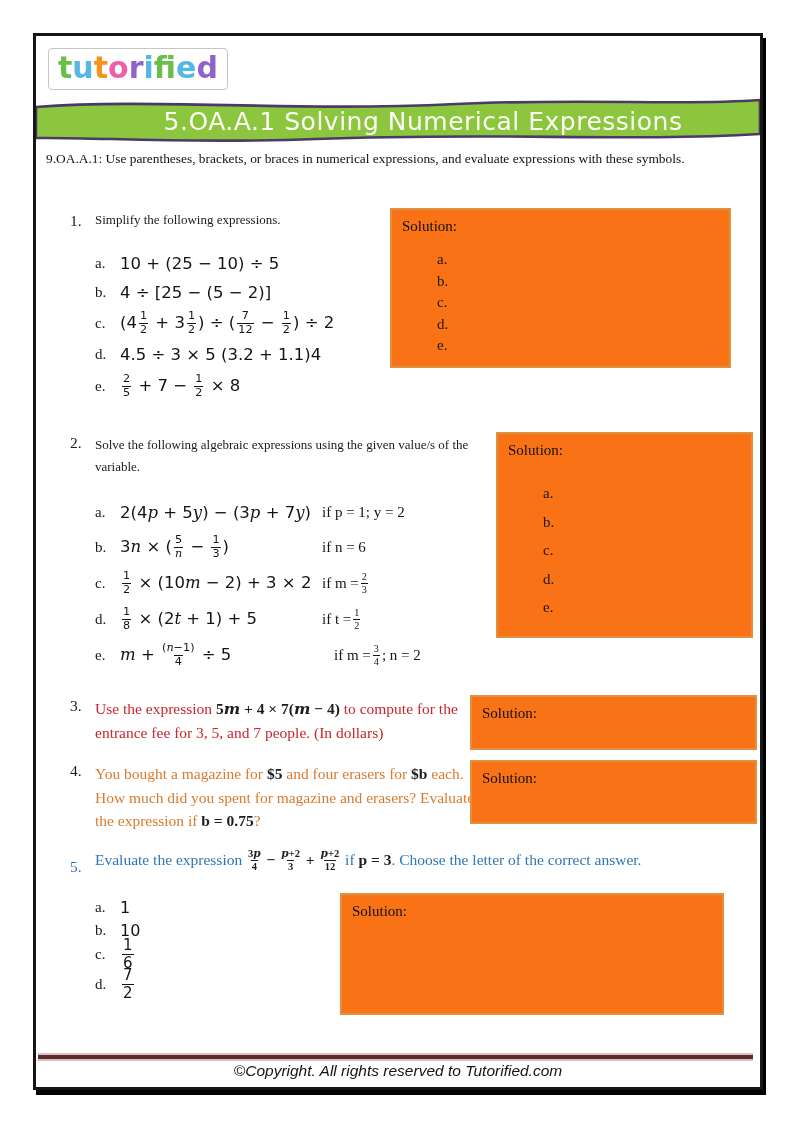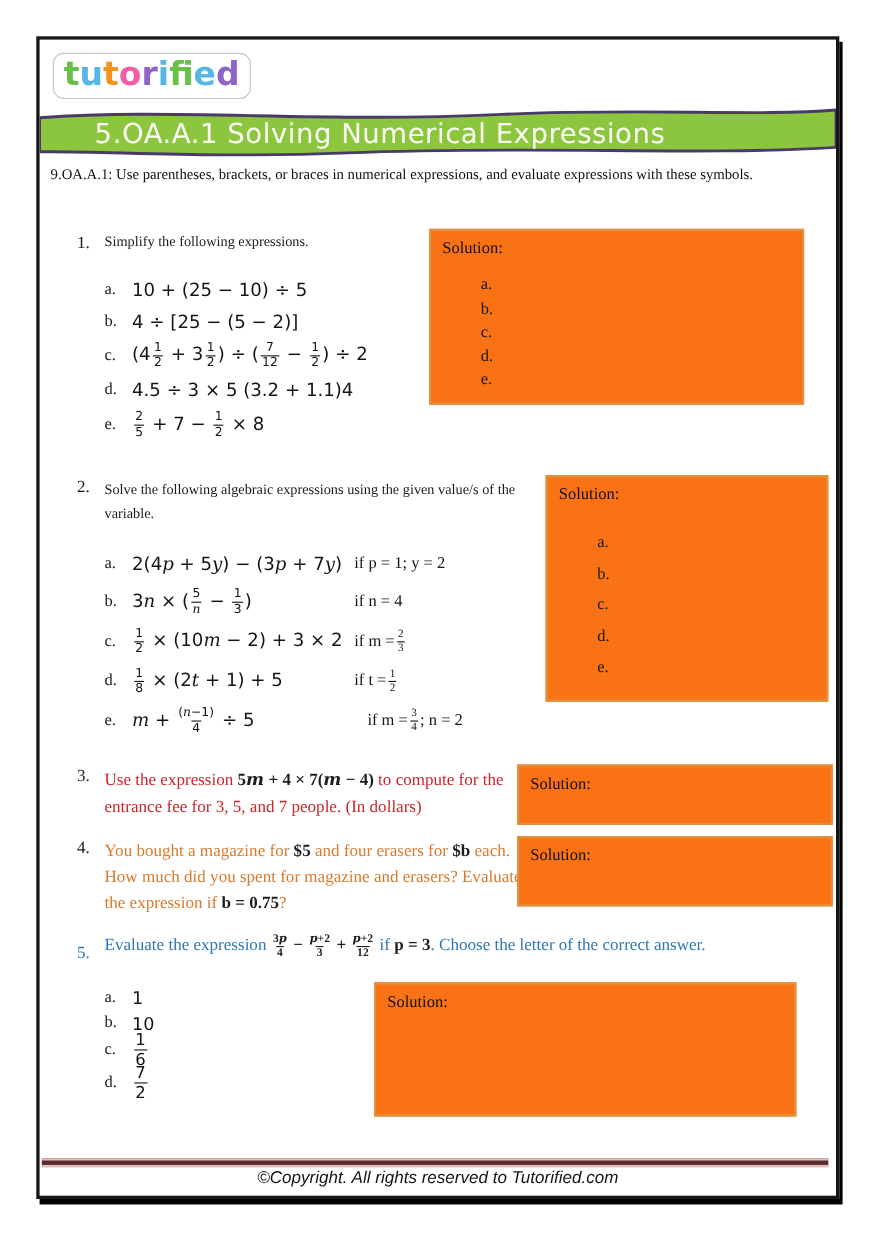--- a/index.html
+++ b/index.html
@@ -3,27 +3,27 @@
 <meta charset="utf-8">
 <style>
   html,body{margin:0;padding:0;background:#ffffff;}
   .canvas{position:relative;width:794px;height:1123px;background:#ffffff;overflow:hidden;
           font-family:"Liberation Serif",serif;color:#1a1a1a;}
   .page{position:absolute;left:33px;top:33px;width:724px;height:1051px;background:#fff;
         border:3px solid #161616;box-shadow:3px 5px 0 #000;}
 
   
   .logo{position:absolute;left:12px;top:12px;padding:1px 9px 4px 9px;border:1px solid #c6c6c6;
-        border-radius:10px;font-family:"DejaVu Sans",sans-serif;font-weight:bold;font-size:30px;
+        border-radius:4px;font-family:"DejaVu Sans",sans-serif;font-weight:bold;font-size:30px;
         letter-spacing:0px;background:#fff;}
 
   
   .banner{position:absolute;left:0;top:58px;width:724px;height:52px;}
   .banner svg{position:absolute;left:0;top:0;}
-  .banner-title{position:absolute;left:0;top:13px;width:100%;text-indent:50px;
+  .banner-title{position:absolute;left:0;top:13px;width:100%;text-align:center;text-indent:50px;
         font-family:"DejaVu Sans",sans-serif;font-size:25px;color:#fcfef4;letter-spacing:0.5px;}
 
   .standard{position:absolute;left:10px;top:115px;width:700px;font-size:13.4px;color:#111;}
 
   .qnum{position:absolute;font-size:15.5px;color:#1a1a1a;}
   .qprompt{position:absolute;font-size:13px;color:#1a1a1a;}
 
   .mrow{position:absolute;display:flex;align-items:center;}
   .mlabel{width:25px;font-size:15px;color:#1a1a1a;flex:0 0 25px;}
   .mexpr{font-family:"DejaVu Sans",sans-serif;font-size:16.5px;color:#141414;white-space:nowrap;}
@@ -143,21 +143,21 @@
     <div class="mrow" style="left:59px;top:494px;height:34px;">
       <span class="mlabel">b.</span>
       <span class="mexpr">3<i class="var">n</i> × (<span class="frac">
             <span class="num">5</span>
             <span class="den"><i class="var">n</i></span>
           </span> − <span class="frac">
             <span class="num">1</span>
             <span class="den">3</span>
           </span>)</span>
     </div>
-    <div class="mcond" style="left:286px;top:494px;height:34px;">if n = 4</div>
+    <div class="mcond" style="left:286px;top:494px;height:34px;">if n = 6</div>
 
     <div class="mrow" style="left:59px;top:530px;height:34px;">
       <span class="mlabel">c.</span>
       <span class="mexpr"><span class="frac">
             <span class="num">1</span>
             <span class="den">2</span>
           </span> × (10<i class="var">m</i> − 2) + 3 × 2</span>
     </div>
     <div class="mcond" style="left:286px;top:530px;height:34px;">if m = <span class="frac">
           <span class="num">2</span>

